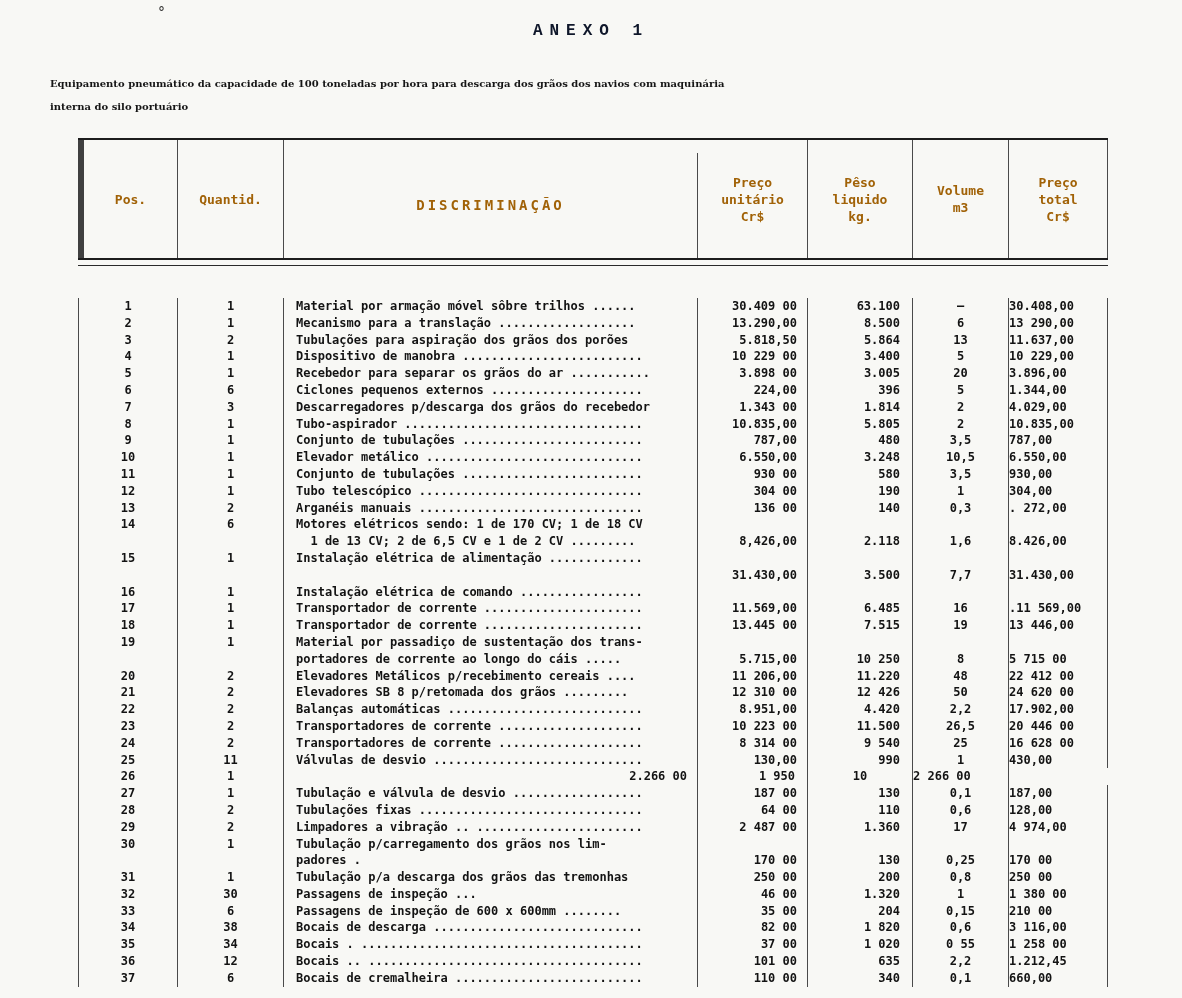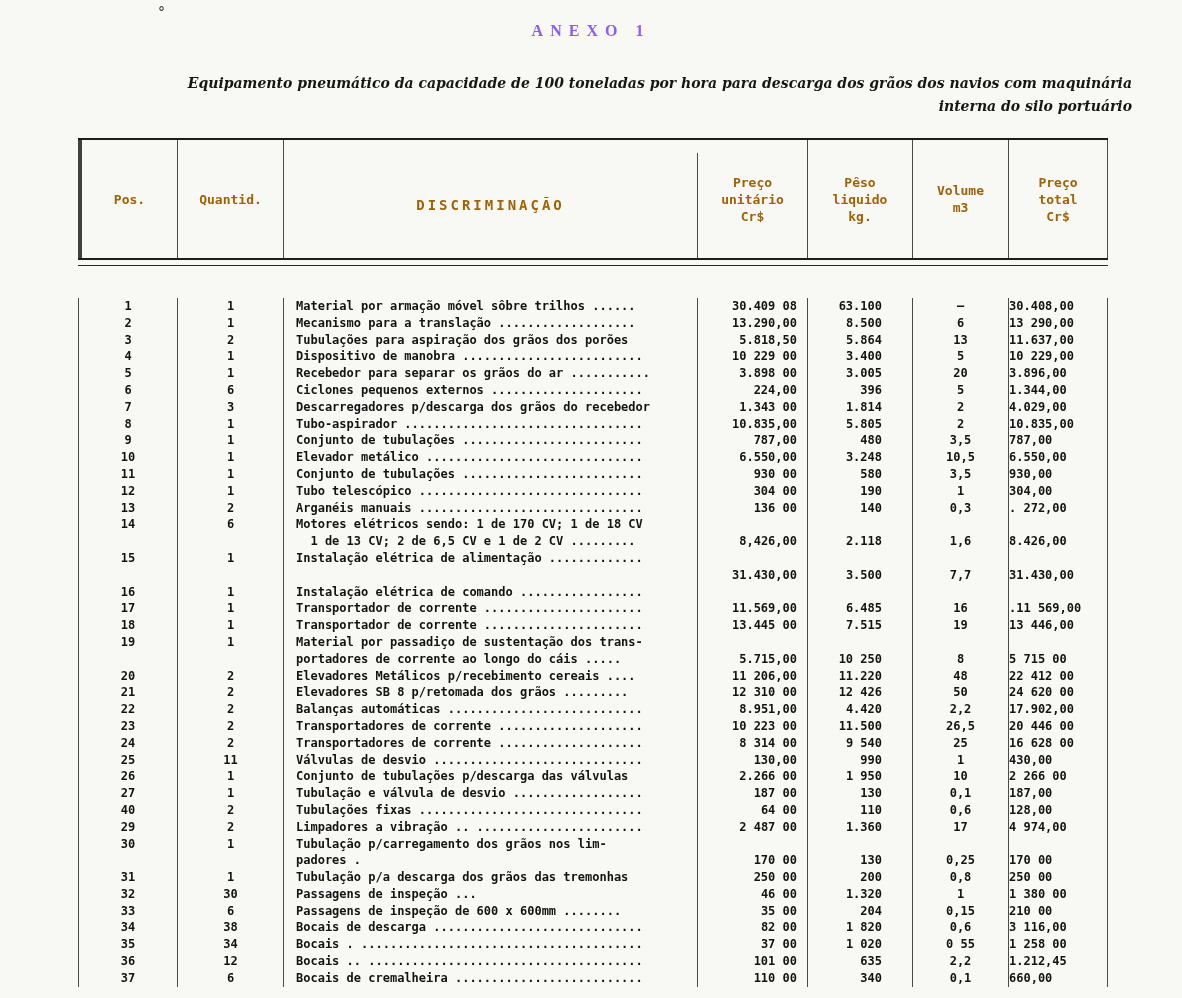--- a/index.html
+++ b/index.html
@@ -10,60 +10,60 @@
     color:#1b1b1b;
     font-family:"DejaVu Sans Mono","Liberation Mono",monospace;
   }
   .artifact{
     position:absolute;left:158px;top:4px;font-size:14px;color:#333;
     font-family:"DejaVu Serif",serif;
   }
   .doc-title{
     position:absolute;top:22px;left:0;width:100%;
     text-align:center;
-    font-family:Liberation Serif, serif;
-    font-weight:bold;font-size:16px;letter-spacing:7px;color:#8b5cf6;
+    font-family:Liberation Mono, monospace;
+    font-weight:bold;font-size:16px;letter-spacing:7px;color:#0f172a;
   }
   .subtitle{
     position:absolute;top:72px;left:50px;width:1082px;
-    text-align:right;
+    text-align:left;
     font-family:"DejaVu Serif","Liberation Serif",serif;
-    font-style:italic;font-weight:bold;
-    font-size:14px;line-height:23px;color:#161616;
+    font-weight:bold;
+    font-size:10px;line-height:23px;color:#161616;
   }
   .table{
     position:absolute;left:78px;top:138px;width:1030px;
     border-top:2px solid #1d1d1d;
   }
   .cols{
     display:grid;
     grid-template-columns:100px 106px 414px 110px 105px 96px 99px;
   }
   .thead{height:118px;}
   .th{
     border-right:1px solid #4a4a4a;
     display:flex;flex-direction:column;justify-content:center;align-items:center;
     font-weight:bold;font-size:13px;line-height:17px;color:#a16207;
   }
-  .th:first-child{border-left:4px solid #404040;}
+  .th:first-child{border-left:6px solid #404040;}
   .th-desc{font-size:14px;letter-spacing:3px;margin-top:13px;}
   .th-vol .gap{}
   .sep{height:5px;border-top:2px solid #1d1d1d;border-bottom:1px solid #2a2a2a;}
   .tbody{padding-top:32px;}
   .tr{height:16.8px;}
   .td{
     border-right:1px solid #4a4a4a;
     font-size:12px;line-height:16.8px;font-weight:bold;color:#131313;
     overflow:hidden;white-space:pre;
   }
   .td-pos{text-align:center;border-left:1px solid #4a4a4a;}
   .td-qty{text-align:center;}
   .td-desc{padding-left:12px;}
   .td-unit{text-align:right;padding-right:10px;}
-  .td-weight{text-align:right;padding-right:30px;}
+  .td-weight{text-align:right;padding-right:12px;}
   .td-vol{text-align:center;}
   .td-total{text-align:left;}
 </style>
 </head>
 <body>
 
 <div class="page">
 
   <span class="artifact">°</span>
 
@@ -107,21 +107,21 @@
       </div>
     </div>
 
     <div class="sep"></div>
 
     <div class="tbody">
         <div class="tr cols">
           <div class="td td-pos">1</div>
           <div class="td td-qty">1</div>
           <div class="td td-desc">Material por armação móvel sôbre trilhos ......</div>
-          <div class="td td-unit">30.409 08</div>
+          <div class="td td-unit">30.409 00</div>
           <div class="td td-weight">63.100</div>
           <div class="td td-vol">—</div>
           <div class="td td-total">30.408,00</div>
         </div>
         <div class="tr cols">
           <div class="td td-pos">2</div>
           <div class="td td-qty">1</div>
           <div class="td td-desc">Mecanismo para a translação ...................</div>
           <div class="td td-unit">13.290,00</div>
           <div class="td td-weight">8.500</div>
@@ -358,37 +358,36 @@
           <div class="td td-qty">11</div>
           <div class="td td-desc">Válvulas de desvio .............................</div>
           <div class="td td-unit">130,00</div>
           <div class="td td-weight">990</div>
           <div class="td td-vol">1</div>
           <div class="td td-total">430,00</div>
         </div>
         <div class="tr cols">
           <div class="td td-pos">26</div>
           <div class="td td-qty">1</div>
-          <div class="td td-desc">Conjunto de tubulações p/descarga das válvulas</div>
           <div class="td td-unit">2.266 00</div>
           <div class="td td-weight">1 950</div>
           <div class="td td-vol">10</div>
           <div class="td td-total">2 266 00</div>
         </div>
         <div class="tr cols">
           <div class="td td-pos">27</div>
           <div class="td td-qty">1</div>
           <div class="td td-desc">Tubulação e válvula de desvio ..................</div>
           <div class="td td-unit">187 00</div>
           <div class="td td-weight">130</div>
           <div class="td td-vol">0,1</div>
           <div class="td td-total">187,00</div>
         </div>
         <div class="tr cols">
-          <div class="td td-pos">40</div>
+          <div class="td td-pos">28</div>
           <div class="td td-qty">2</div>
           <div class="td td-desc">Tubulações fixas ...............................</div>
           <div class="td td-unit">64 00</div>
           <div class="td td-weight">110</div>
           <div class="td td-vol">0,6</div>
           <div class="td td-total">128,00</div>
         </div>
         <div class="tr cols">
           <div class="td td-pos">29</div>
           <div class="td td-qty">2</div>

